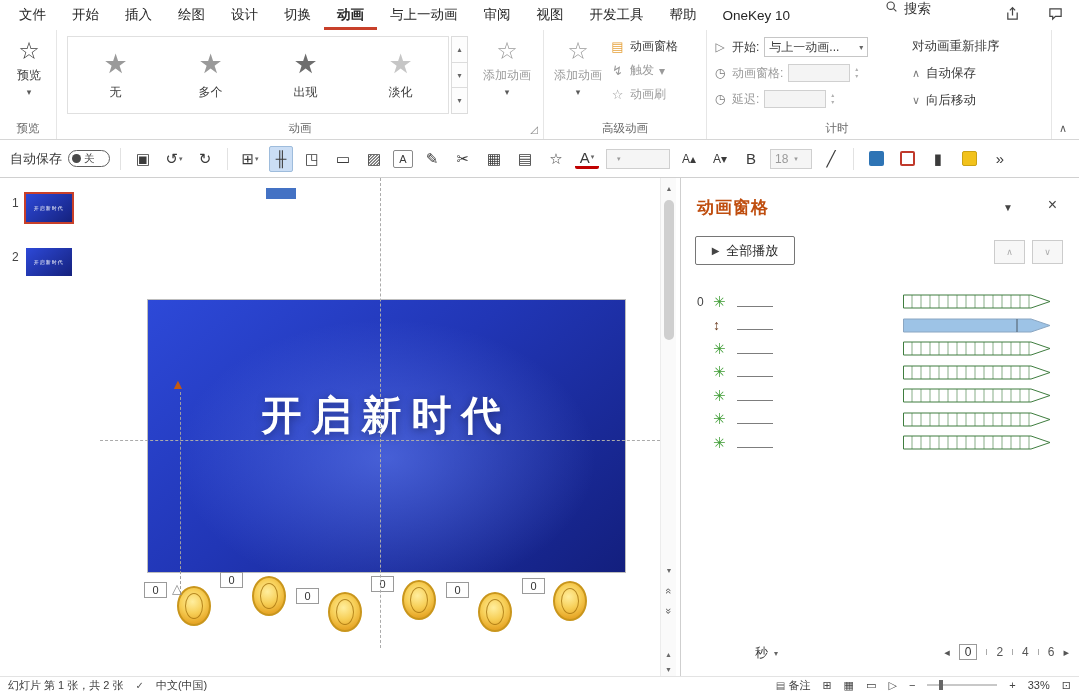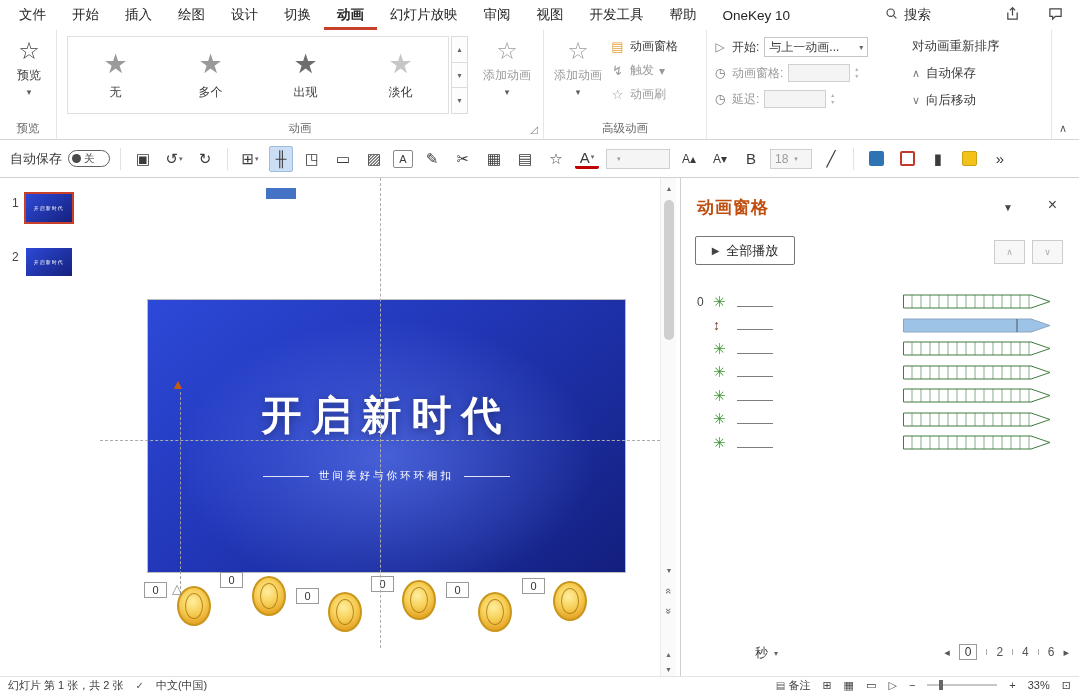--- a/index.html
+++ b/index.html
@@ -4,21 +4,21 @@
 <style>
   * { box-sizing: border-box; margin: 0; padding: 0; }
   html,body { width:1079px; height:693px; overflow:hidden; }
   body { font-family:"Liberation Sans","DejaVu Sans",sans-serif; color:#262626; background:#fff; position:relative; }
   .app { position:absolute; inset:0; width:1079px; height:693px; background:#fff; overflow:hidden; }
 
   
   .menubar { position:absolute; top:0; left:0; right:0; height:30px; display:flex; align-items:stretch; padding-left:6px; font-size:13.5px; background:#fff; }
   .tab { display:flex; align-items:center; padding:0 13px; white-space:nowrap; cursor:default; }
   .tab.active { font-weight:700; box-shadow: inset 0 -3px 0 #c8402a; }
-  .menu-search { display:flex; align-items:center; gap:6px; margin-left:auto; padding:0 10px; color:#333; }
+  .menu-search { display:flex; align-items:flex-start; gap:6px; margin-left:auto; padding:0 10px; color:#333; }
   .menu-actions { display:flex; align-items:center; gap:28px; padding:0 16px; margin-left:48px; }
 
   
   .ribbon { position:absolute; top:30px; left:0; right:0; height:110px; background:#fff; border-bottom:1px solid #d6d6d6; }
   .rgroup { position:absolute; top:0; bottom:0; border-right:1px solid #e6e6e6; }
   .glabel { position:absolute; bottom:3px; left:0; width:100%; text-align:center; font-size:11.5px; color:#696969; }
   .g-preview { left:0; width:57px; }
   .g-anim { left:57px; width:487px; }
   .g-adv { left:544px; width:163px; }
   .g-timing { left:707px; width:345px; border-right:1px solid #e6e6e6; }
@@ -168,21 +168,21 @@
 <div class="app">
 
   <nav class="menubar">
     <div class="tab">文件</div>
     <div class="tab">开始</div>
     <div class="tab">插入</div>
     <div class="tab">绘图</div>
     <div class="tab">设计</div>
     <div class="tab">切换</div>
     <div class="tab active">动画</div>
-    <div class="tab">幻灯片放映</div>
+    <div class="tab">与上一动画</div>
     <div class="tab">审阅</div>
     <div class="tab">视图</div>
     <div class="tab">开发工具</div>
     <div class="tab">帮助</div>
     <div class="tab">OneKey 10</div>
     <div class="menu-search">
       <span>
         <svg width="13" height="13" viewBox="0 0 16 16">
             <circle cx="7" cy="7" r="4.5" fill="none" stroke="#444" stroke-width="1.4"></circle>
             <path d="M10.5 10.5L14 14" stroke="#444" stroke-width="1.4"></path>
@@ -305,20 +305,21 @@
         <div class="reorder-hd">对动画重新排序</div>
         <div class="mv">
           <span class="sic">∧</span>
           <span>自动保存</span>
         </div>
         <div class="mv">
           <span class="sic">∨</span>
           <span>向后移动</span>
         </div>
       </div>
+      <div class="glabel">计时</div>
     </div>
 
     <span class="ribbon-collapse">∧</span>
   </section>
 
   <section class="quickbar">
     <div class="autosave">
       <span>自动保存</span>
       <span class="as-pill">
         <span class="as-dot"></span>
@@ -426,23 +427,20 @@
         <span class="mini-title">开启新时代</span>
       </div>
     </div>
   </aside>
 
   <main class="canvas">
     <div class="frag"></div>
 
     <div class="slide">
       <div class="slide-title">开启新时代</div>
-      <div class="slide-sub">
-          <span>世间美好与你环环相扣</span>
-        </div>
     </div>
 
     <div class="guide-v"></div>
     <div class="guide-h"></div>
 
     <div class="mpath"></div>
     <span class="mstart">▲</span>
     <span class="mend">△</span>
 
     <div class="zbox zb1">0</div>

